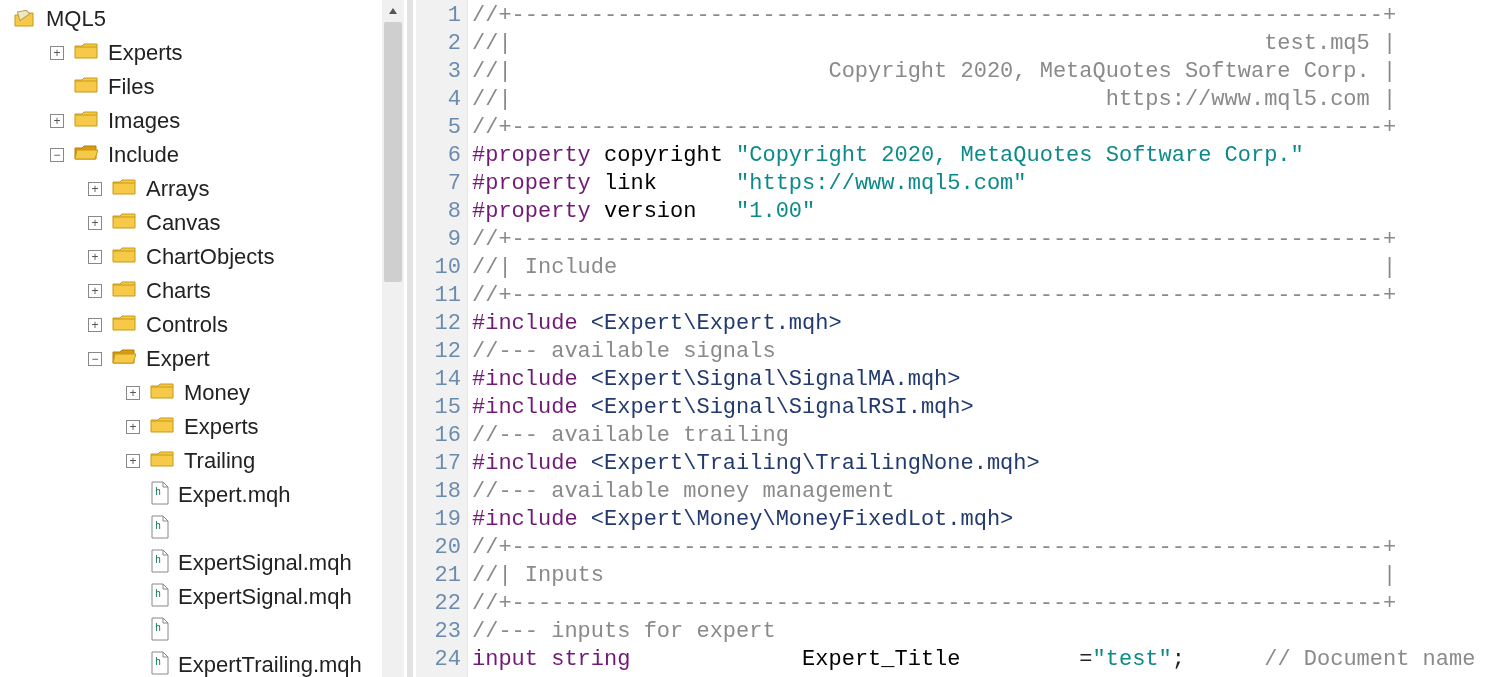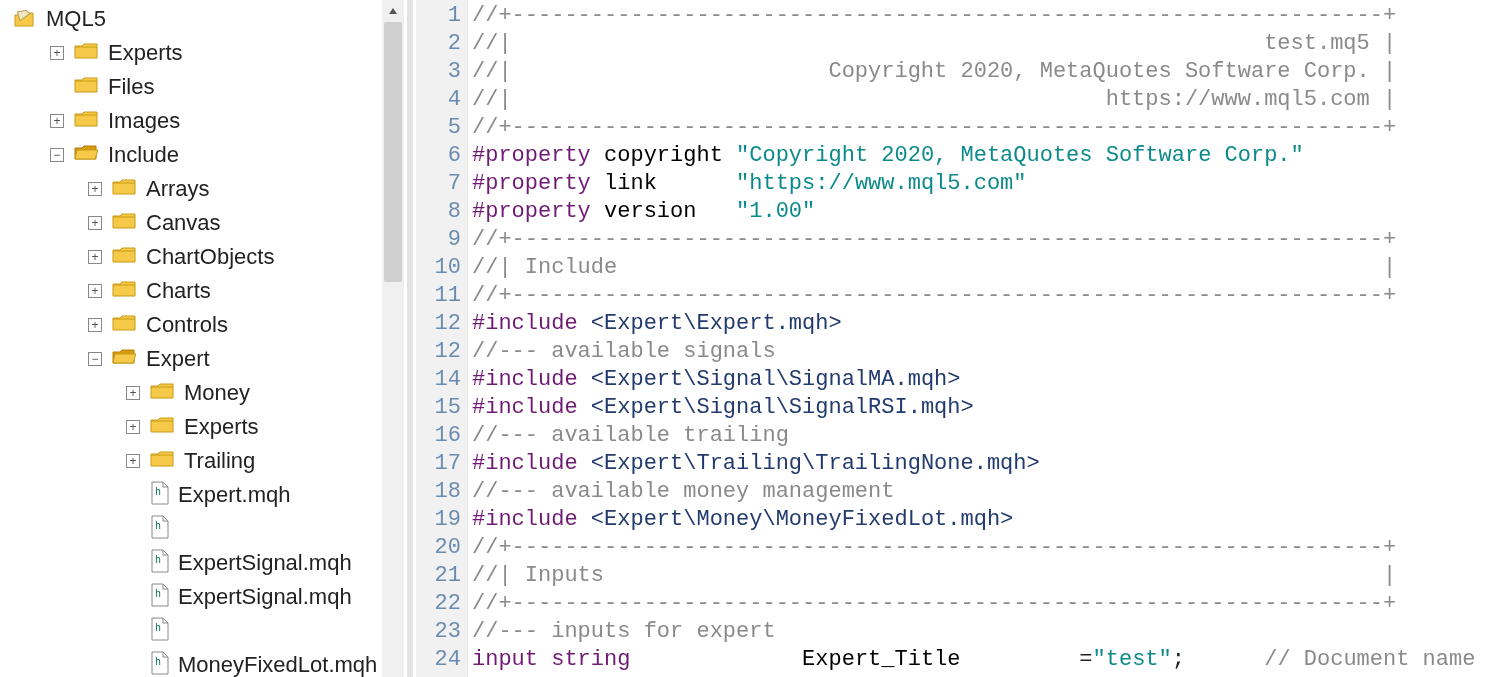--- a/index.html
+++ b/index.html
@@ -314,21 +314,21 @@
   </svg></span>
       </div>
       <div class="node">
         <span class="indent" style="width:114px"></span>
         <span class="indent" style="width:24px"></span>
         <span><svg class="file-icon" viewBox="0 0 20 24">
     <path d="M2 1 L13 1 L18 6 L18 23 L2 23 Z" fill="#fff" stroke="#888"></path>
     <path d="M13 1 L13 6 L18 6" fill="none" stroke="#888"></path>
     <text x="5" y="14" font-size="10" font-family="Consolas,monospace" fill="#0a7a50">h</text>
   </svg></span>
-        <span class="label">MoneyFixedLot.mqh</span>
+        <span class="label">ExpertTrailing.mqh</span>
       </div>
     </div>
   <div class="tree-scroll-indicator">
     <div class="up-btn">
       <svg width="10" height="10" viewBox="0 0 10 10">
           <path d="M5 2 L9 8 L1 8 Z" fill="#555"></path>
         </svg>
     </div>
     <div class="thumb"></div>
   </div>

